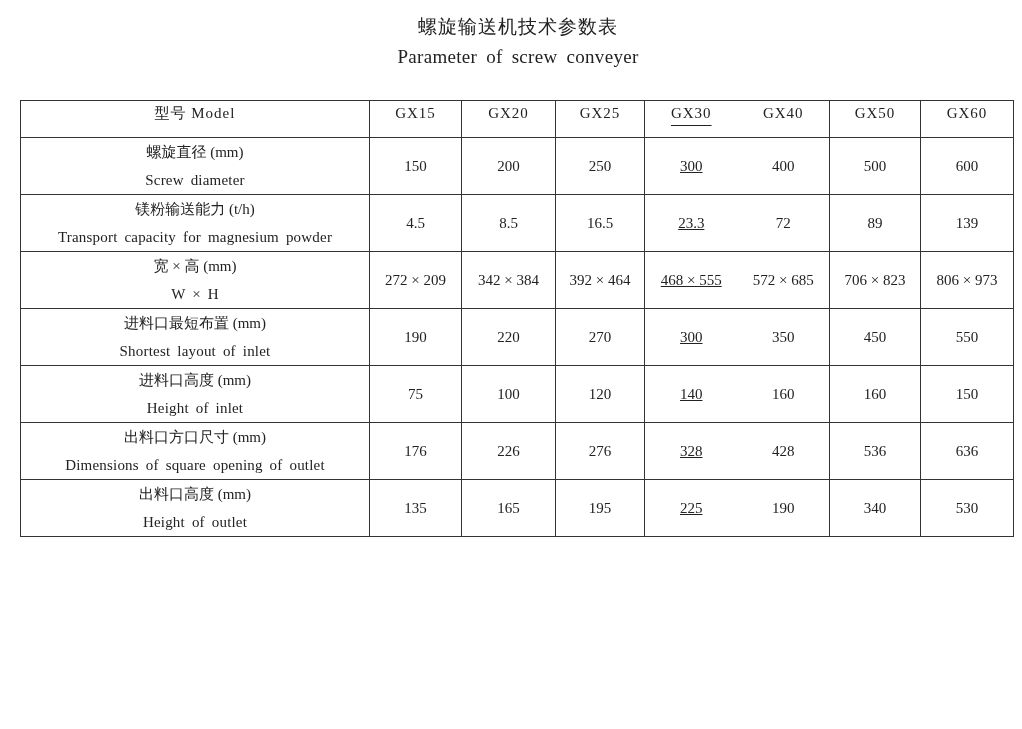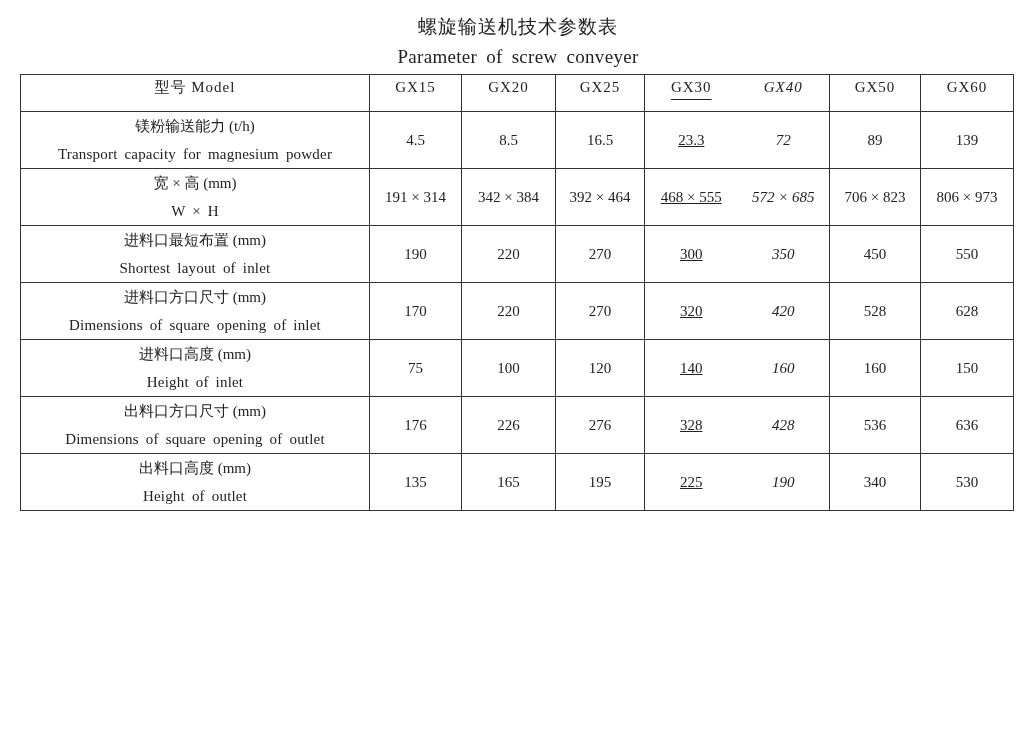--- a/index.html
+++ b/index.html
@@ -2,30 +2,30 @@
 <html><head>
 <meta charset="utf-8">
 <style>
   html, body { margin: 0; padding: 0; background: #ffffff; }
   body { width: 1022px; height: 729px; position: relative; overflow: hidden;
          font-family: "Liberation Serif", "DejaVu Serif", serif; color: #222; }
   .title-cn { position: absolute; top: 14px; left: 0; width: 1036px; text-align: center;
               font-size: 19px; letter-spacing: 1px; }
   .title-en { position: absolute; top: 46px; left: 0; width: 1036px; text-align: center;
               font-size: 19px; word-spacing: 4px; letter-spacing: 0.3px; }
-  table { position: absolute; left: 20px; top: 74px; border-collapse: collapse;
+  table { position: absolute; left: 20px; top: 100px; border-collapse: collapse;
           table-layout: fixed; width: 993px; }
   td { border: 1.5px solid #333; text-align: center; vertical-align: middle; padding: 0;
        font-size: 15px; }
   td.label { font-size: 15px; line-height: 28px; }
   td.label .en { word-spacing: 3px; letter-spacing: 0.2px; }
   tr.head td { height: 36px; }
   tr.body td { height: 55px; }
   td.no-right { border-right: none; text-decoration: underline; }
-  td.no-left { border-left: none; font-style: italic; }
+  td.no-left { border-left: none; }
   .mhead { position: relative; top: -6px; letter-spacing: 1px; }
 </style>
 </head>
 <body>
 
 <div class="title-cn">螺旋输送机技术参数表</div>
 <div class="title-en">Parameter of screw conveyer</div>
 
 <table>
   <colgroup>
@@ -42,71 +42,71 @@
     <tr class="head">
       <td class="label"><span class="mhead">型号 Model</span></td>
       <td><span class="mhead">GX15</span></td>
       <td><span class="mhead">GX20</span></td>
       <td><span class="mhead">GX25</span></td>
       <td class="no-right"><span class="mhead">GX30</span></td>
       <td class="no-left"><span class="mhead">GX40</span></td>
       <td><span class="mhead">GX50</span></td>
       <td><span class="mhead">GX60</span></td>
     </tr>
+  <tr class="body">
+        <td class="label">
+          <div class="cn">螺旋直径 (mm)</div>
+          <div class="en">Screw diameter</div>
+        </td>
+        <td>150</td>
+        <td>200</td>
+        <td>250</td>
+        <td class="no-right">300</td>
+        <td class="no-left">400</td>
+        <td>500</td>
+        <td>600</td>
+      </tr>
       <tr class="body">
         <td class="label">
           <div class="cn">镁粉输送能力 (t/h)</div>
           <div class="en">Transport capacity for magnesium powder</div>
         </td>
         <td>4.5</td>
         <td>8.5</td>
         <td>16.5</td>
         <td class="no-right">23.3</td>
         <td class="no-left">72</td>
         <td>89</td>
         <td>139</td>
       </tr>
       <tr class="body">
         <td class="label">
           <div class="cn">宽 × 高 (mm)</div>
           <div class="en">W × H</div>
         </td>
-        <td>191 × 314</td>
+        <td>272 × 209</td>
         <td>342 × 384</td>
         <td>392 × 464</td>
         <td class="no-right">468 × 555</td>
         <td class="no-left">572 × 685</td>
         <td>706 × 823</td>
         <td>806 × 973</td>
       </tr>
       <tr class="body">
         <td class="label">
           <div class="cn">进料口最短布置 (mm)</div>
           <div class="en">Shortest layout of inlet</div>
         </td>
         <td>190</td>
         <td>220</td>
         <td>270</td>
         <td class="no-right">300</td>
         <td class="no-left">350</td>
         <td>450</td>
         <td>550</td>
-      </tr>
-      <tr class="body">
-        <td class="label">
-          <div class="cn">进料口方口尺寸 (mm)</div>
-          <div class="en">Dimensions of square opening of inlet</div>
-        </td>
-        <td>170</td>
-        <td>220</td>
-        <td>270</td>
-        <td class="no-right">320</td>
-        <td class="no-left">420</td>
-        <td>528</td>
-        <td>628</td>
       </tr>
       <tr class="body">
         <td class="label">
           <div class="cn">进料口高度 (mm)</div>
           <div class="en">Height of inlet</div>
         </td>
         <td>75</td>
         <td>100</td>
         <td>120</td>
         <td class="no-right">140</td>

